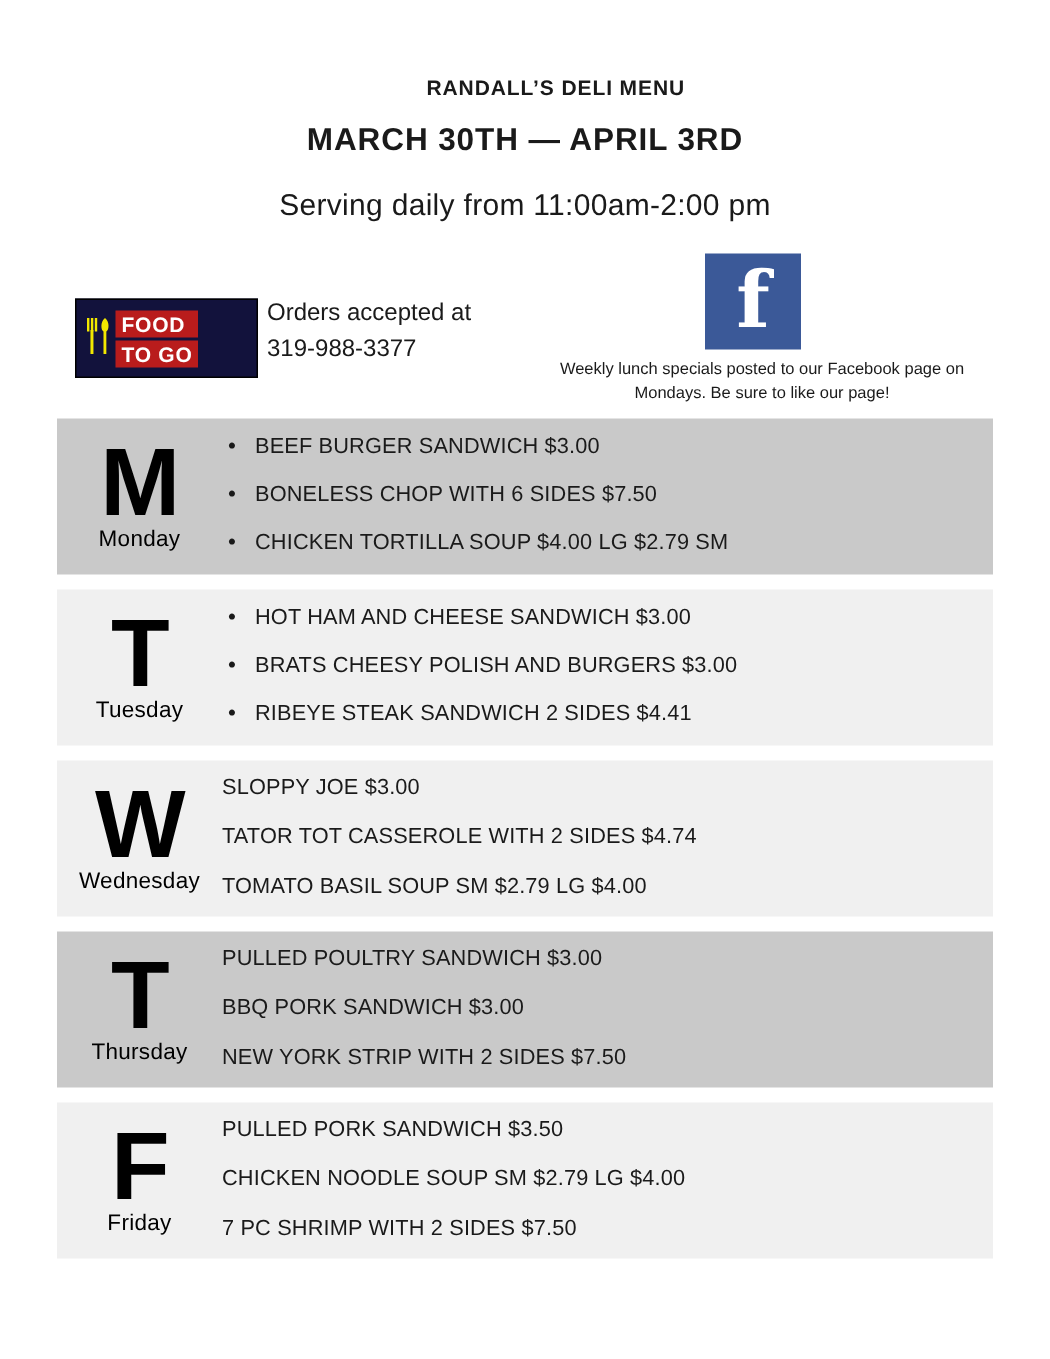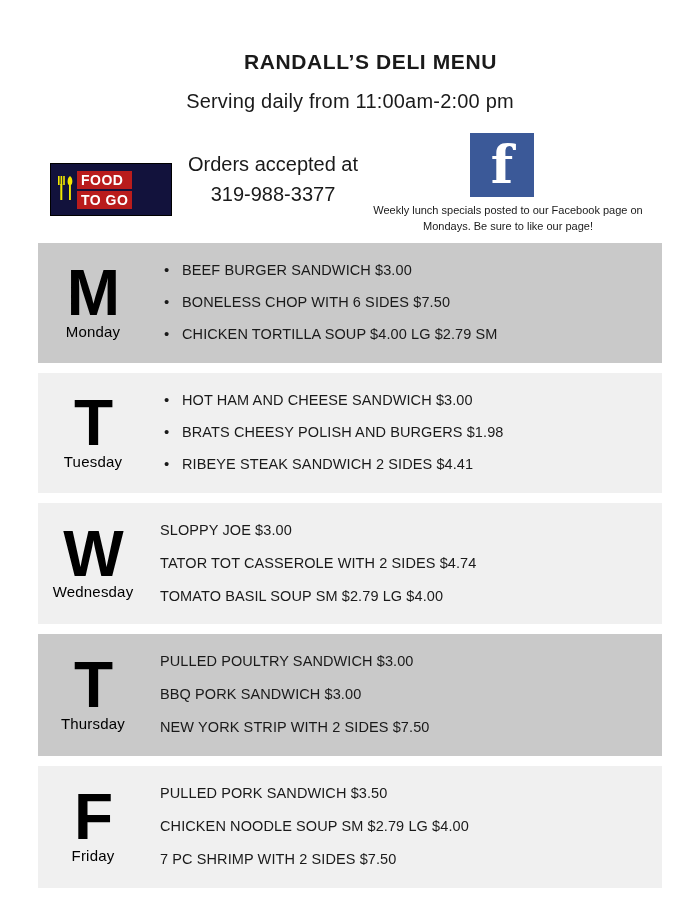--- a/index.html
+++ b/index.html
@@ -16,21 +16,21 @@
     color: #1a1a1a;
     overflow: hidden;
   }
 
   
   .header {
     text-align: center;
     padding-top: 50px;
   }
   .title-1 {
-    font-size: 21px;
+    font-size: 14px;
     font-weight: bold;
     letter-spacing: 0.6px;
     margin: 0 0 16px 0;
     padding-left: 41px;
   }
   .title-2 {
     font-size: 21px;
     font-weight: bold;
     letter-spacing: 0.6px;
     margin: 0 0 20px 0;
@@ -79,24 +79,24 @@
     font-size: 14px;
     font-weight: bold;
     line-height: 1;
     padding: 2px 4px;
     letter-spacing: 0.5px;
     font-family: "Liberation Sans", sans-serif;
   }
   .orders {
     position: absolute;
     left: 178px;
-    top: 16px;
+    top: 28px;
     width: 190px;
-    text-align: center;
-    font-size: 20px;
+    text-align: left;
+    font-size: 16px;
     line-height: 1.5;
   }
   .fb-icon {
     position: absolute;
     left: 470px;
     top: 0px;
     width: 64px;
     height: 64px;
     background: #3b5998;
     color: #ffffff;
@@ -152,21 +152,21 @@
     margin-top: 0px;
     letter-spacing: 0.2px;
   }
 
   .items {
     flex: 1 1 auto;
     padding-right: 14px;
   }
   ul.items-list {
     list-style: none;
-    margin: 12px;
+    margin: 0;
     padding: 0;
   }
   ul.items-list.bulleted li {
     position: relative;
     padding-left: 22px;
     font-size: 14.5px;
     line-height: 1.1;
     margin-bottom: 16px;
     letter-spacing: 0.1px;
   }
@@ -185,20 +185,21 @@
     letter-spacing: 0.1px;
     padding-left: 0;
   }
   ul.items-list.plain li:last-child { margin-bottom: 0; }
 </style>
 </head>
 <body>
 
 <div class="header">
   <h1 class="title-1">RANDALL’S DELI MENU</h1>
+  <h2 class="title-2">MARCH 30TH — APRIL 3RD</h2>
   <p class="serving">Serving daily from 11:00am-2:00 pm</p>
 </div>
 
 <div class="info-strip">
 
   <div class="foodtogo">
     <span class="ftg-util">
       <svg width="17" height="26" viewBox="0 0 17 26" aria-hidden="true">
         <rect x="1" y="1" width="1.6" height="9" fill="#f2e800"></rect>
         <rect x="3.6" y="1" width="1.6" height="9" fill="#f2e800"></rect>
@@ -239,21 +240,21 @@
   </div>
 
   <div class="day-row light">
     <div class="letter-box">
       <div class="letter">T</div>
       <div class="dayname">Tuesday</div>
     </div>
     <div class="items">
       <ul class="items-list bulleted">
         <li>HOT HAM AND CHEESE SANDWICH $3.00</li>
-        <li>BRATS CHEESY POLISH AND BURGERS $1.98</li>
+        <li>BRATS CHEESY POLISH AND BURGERS $3.00</li>
         <li>RIBEYE STEAK SANDWICH 2 SIDES $4.41</li>
       </ul>
     </div>
   </div>
 
   <div class="day-row light">
     <div class="letter-box">
       <div class="letter">W</div>
       <div class="dayname">Wednesday</div>
     </div>

